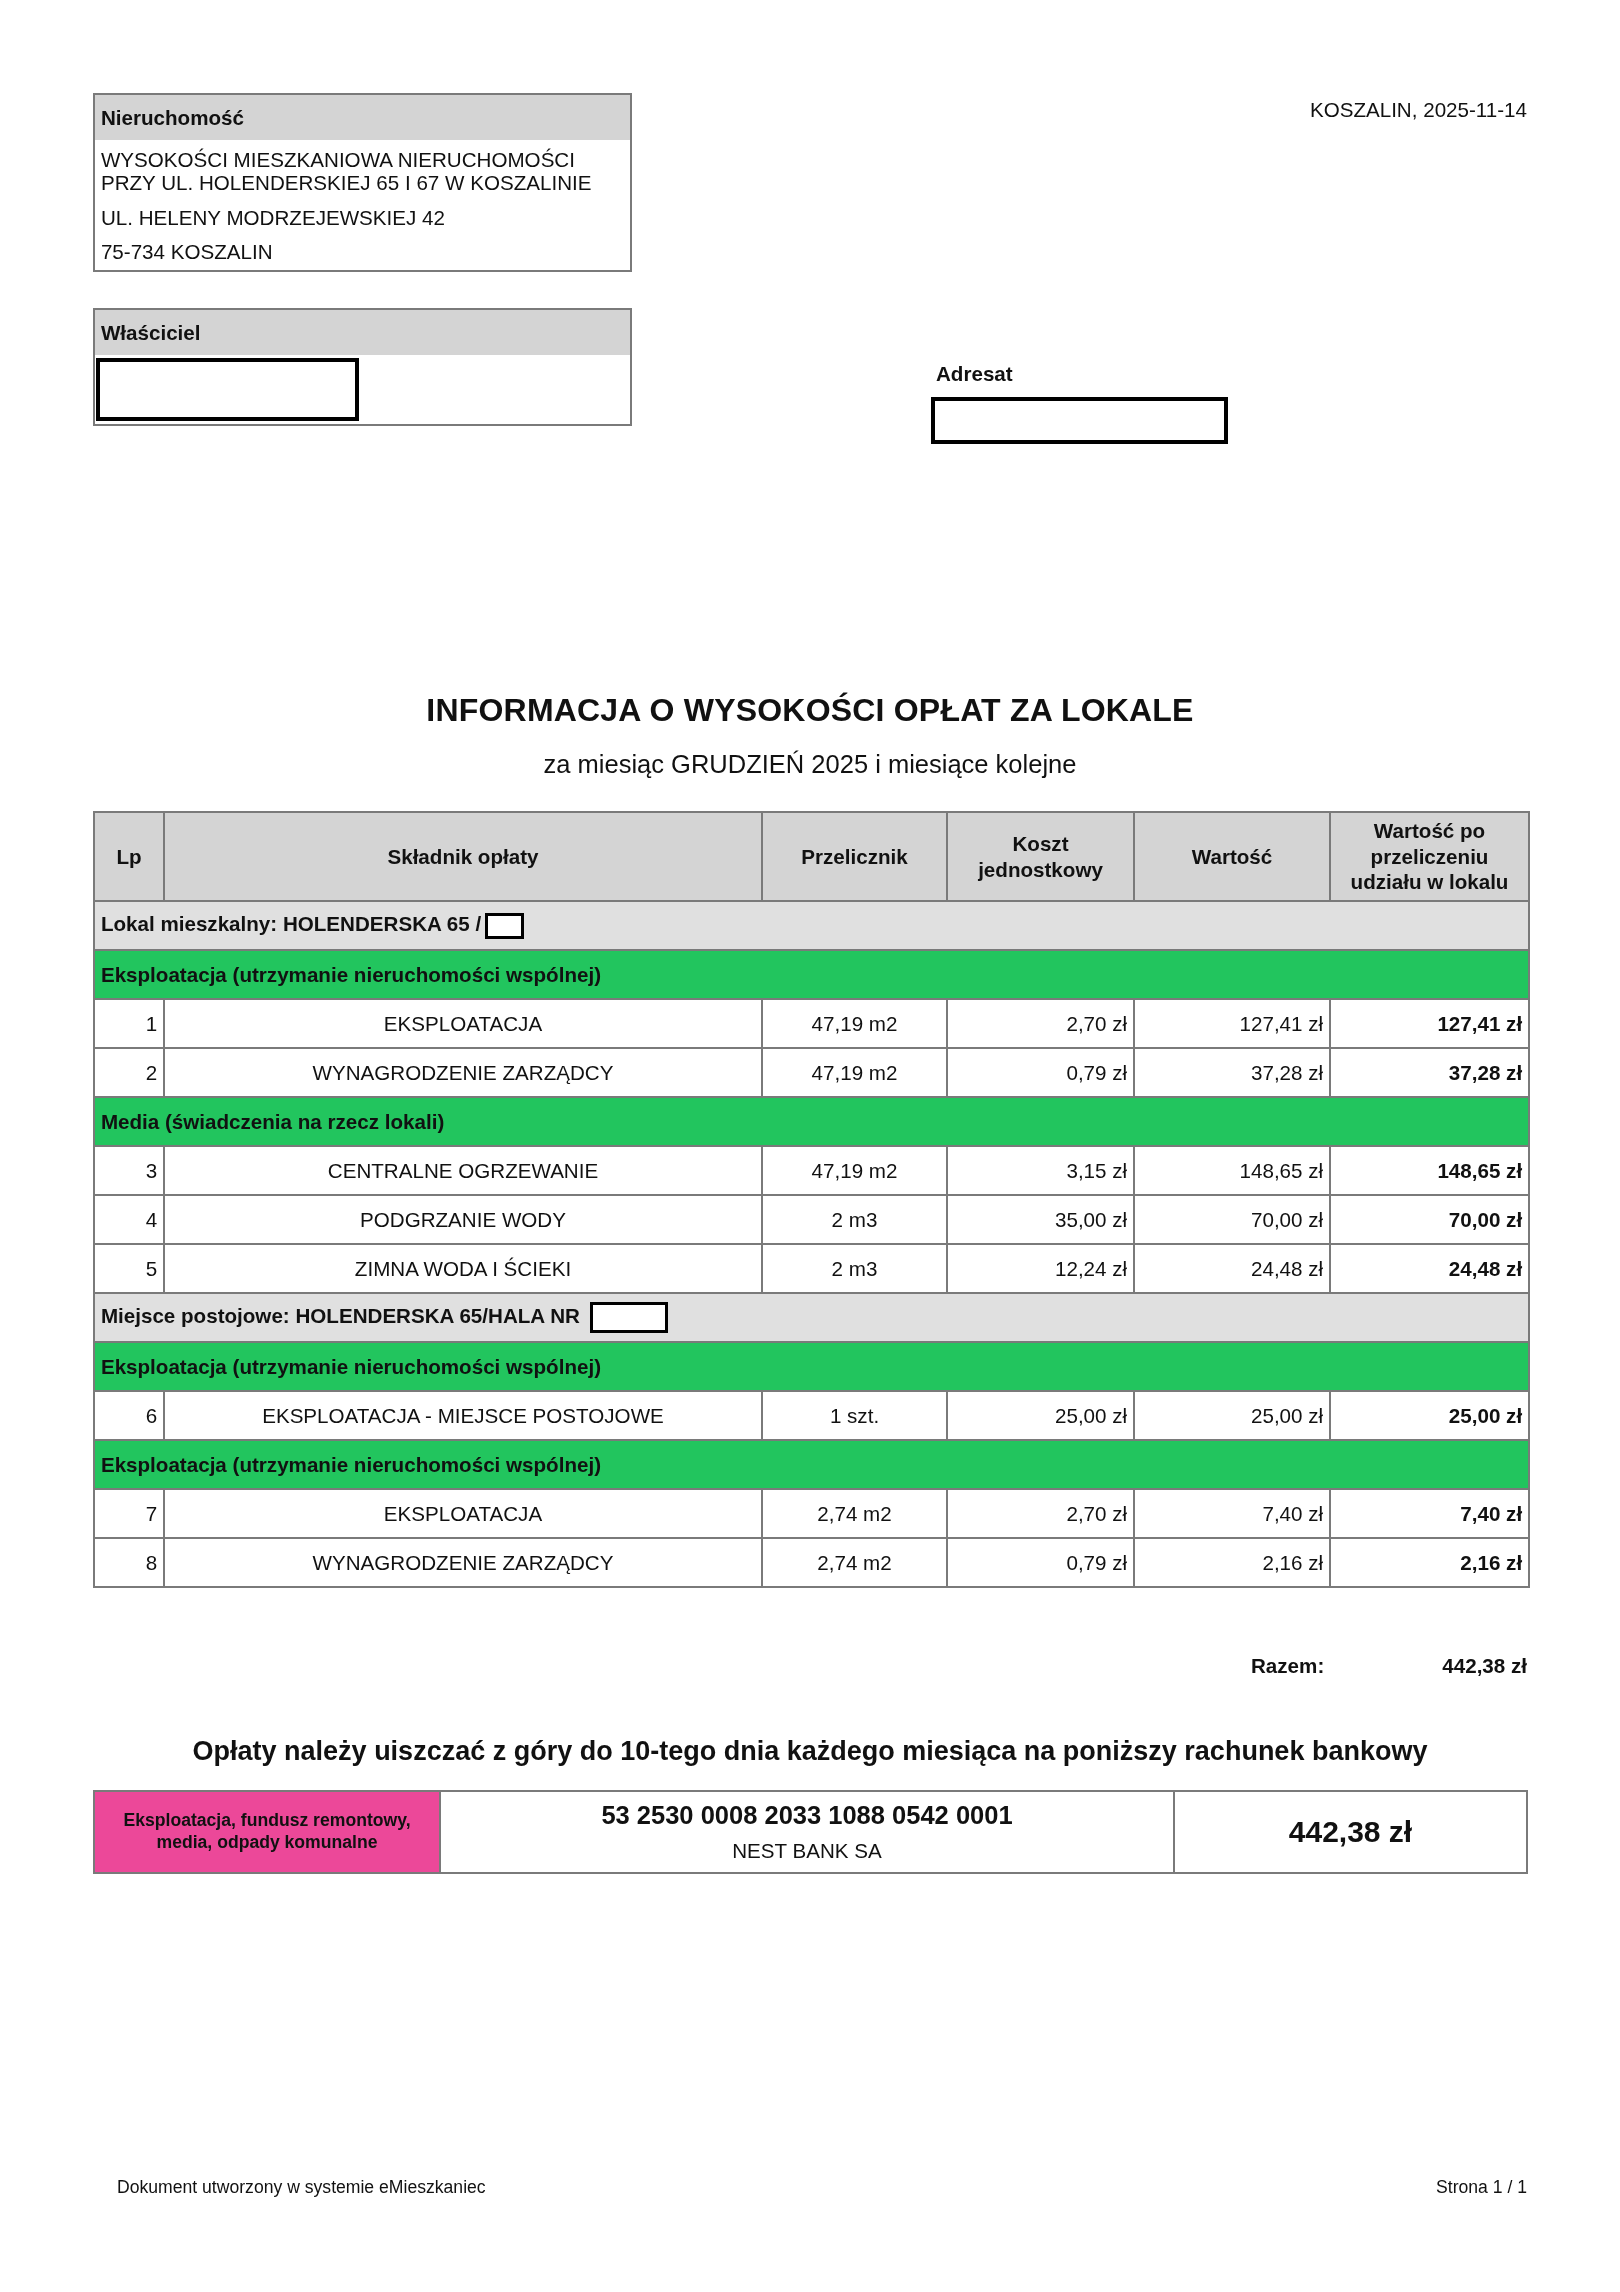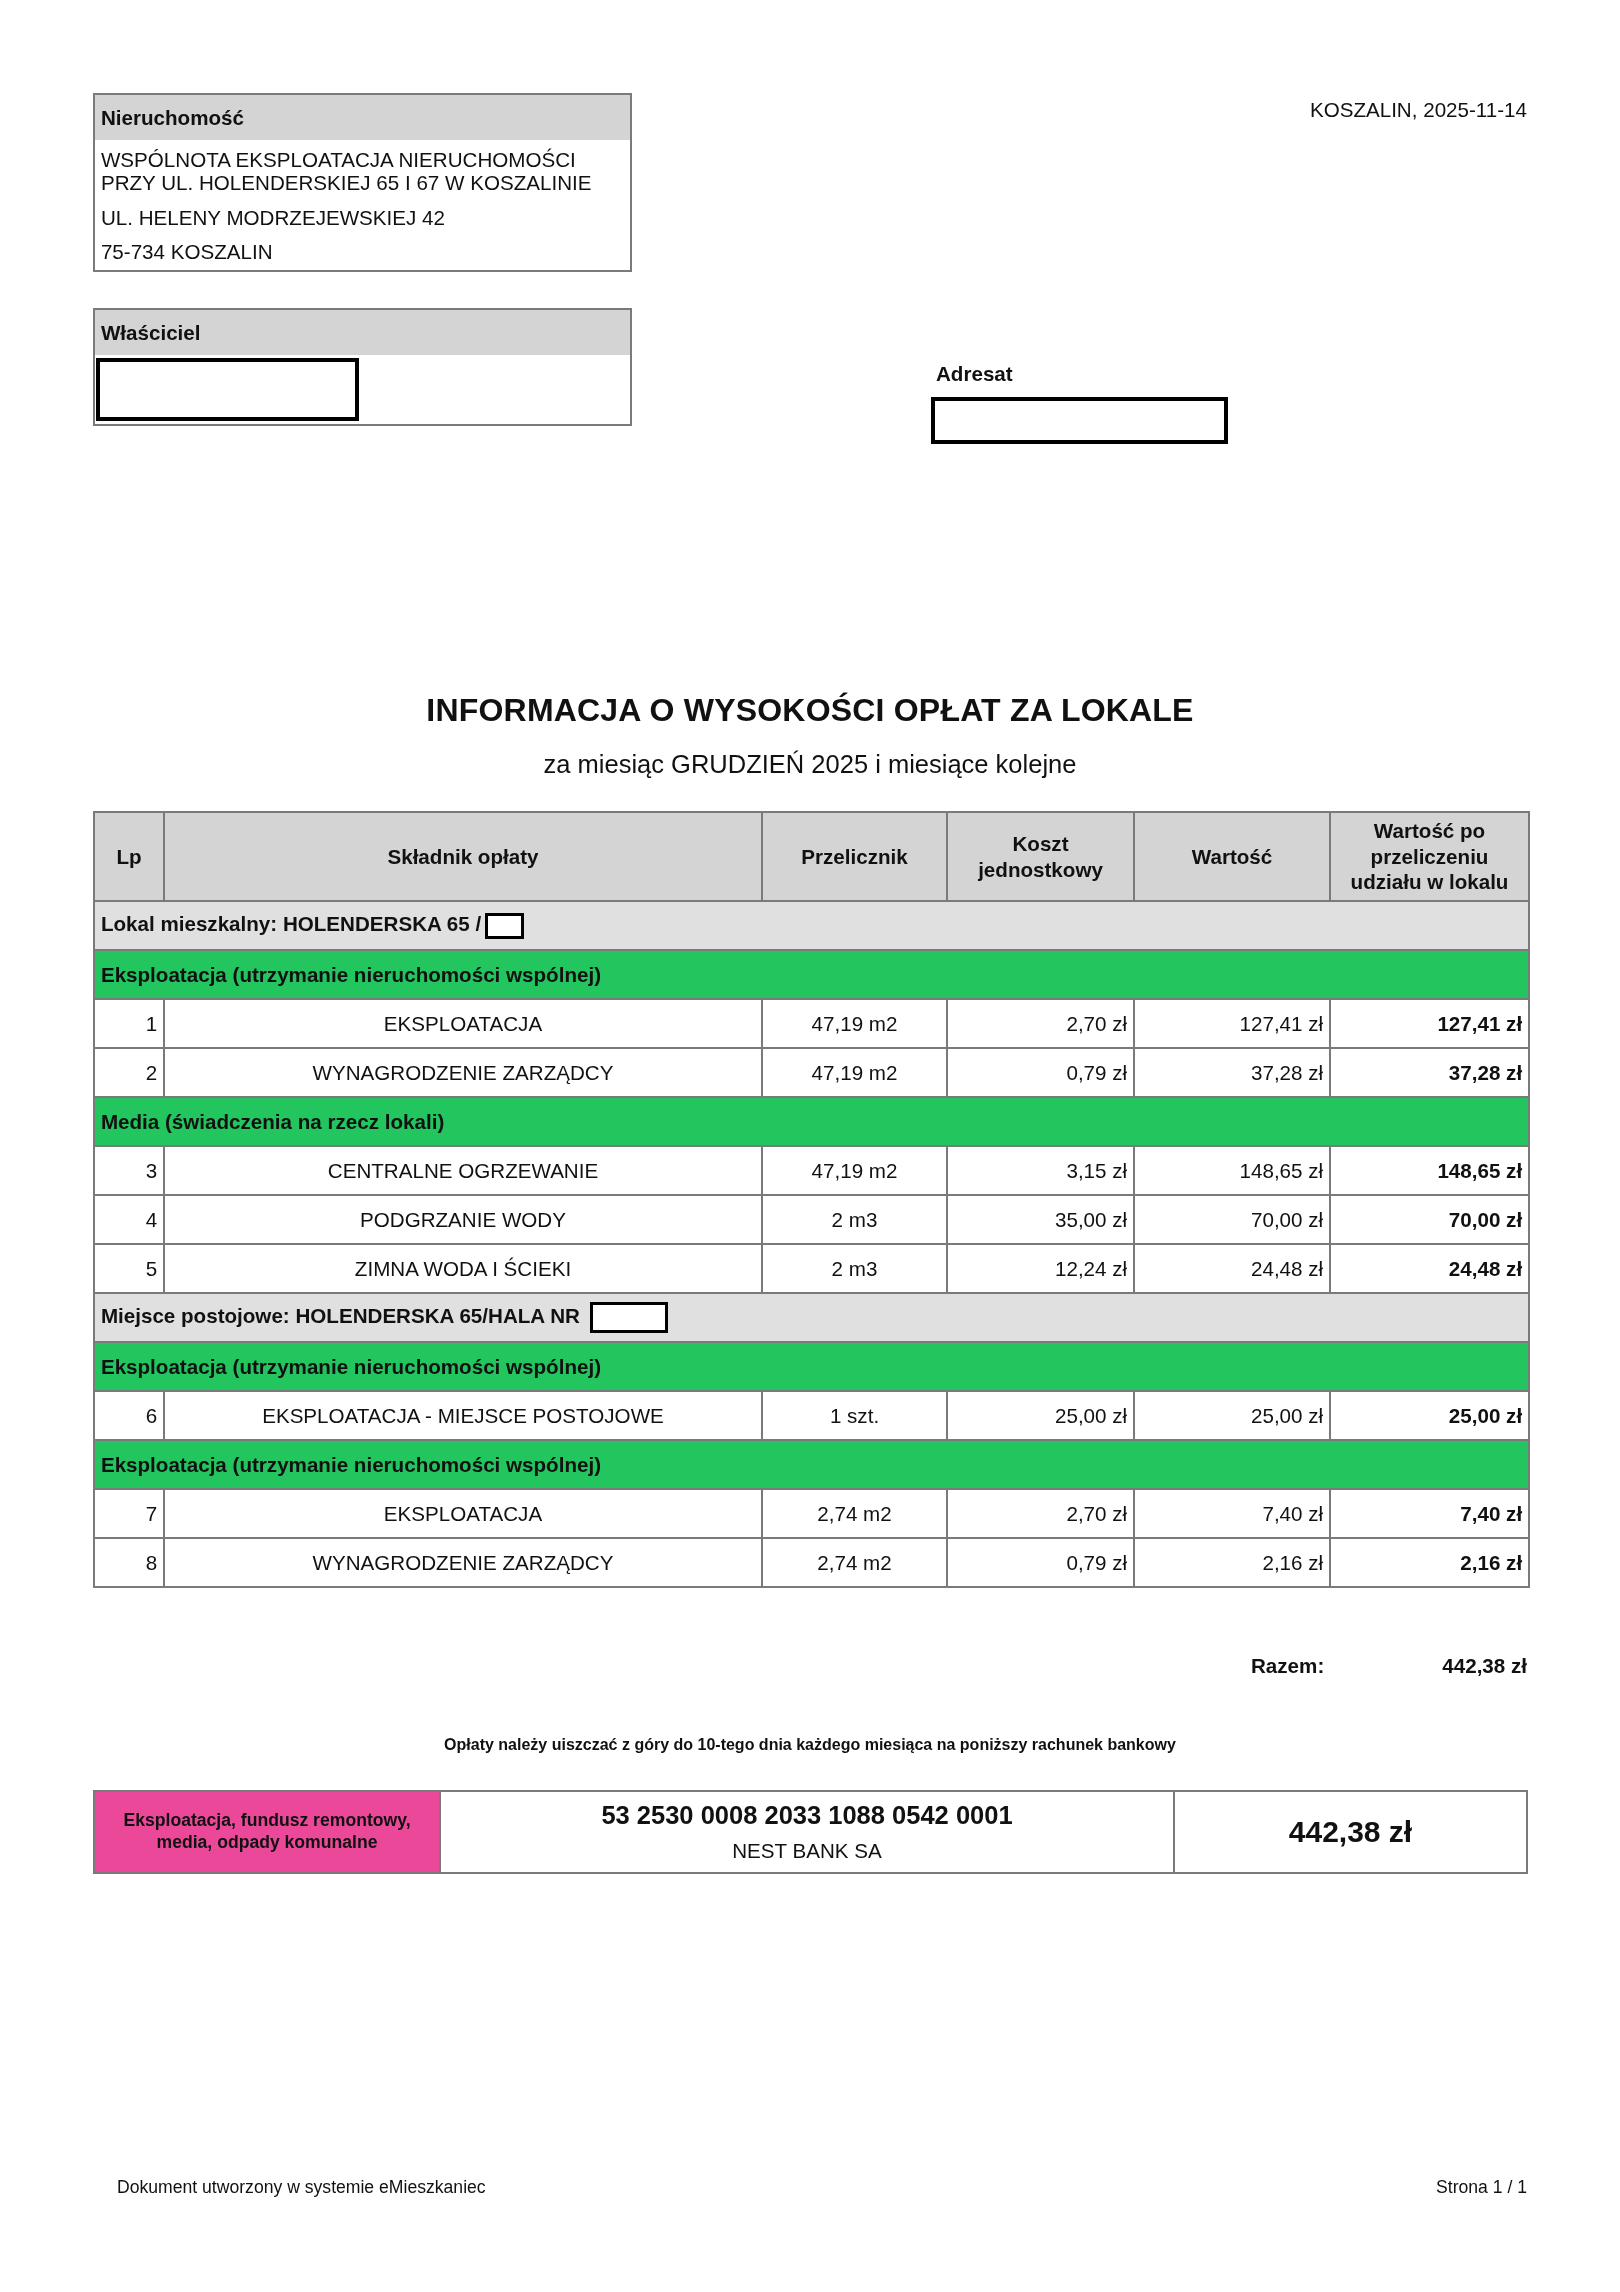--- a/index.html
+++ b/index.html
@@ -32,38 +32,38 @@
   .c-center { text-align: center; }
   .c-right { text-align: right; }
   .c-bold { font-weight: bold; }
   .inline-redact { display: inline-block; vertical-align: middle; border: 3.9px solid #000; background: #fff;
     box-sizing: border-box; height: 25.5px; margin-left: 3.9px; }
 
   .razem-label { position: absolute; left: 1251px; top: 1654px; font-size: 20.6px; font-weight: bold; }
   .razem-value { position: absolute; right: 93px; top: 1654px; font-size: 20.6px; font-weight: bold; }
 
   .pay-note { position: absolute; left: 0; width: 1620px; top: 1736px; text-align: center;
-    font-weight: bold; font-size: 16px; }
+    font-weight: bold; font-size: 27px; }
   table.pay { position: absolute; left: 93px; top: 1790px; width: 1433px; height: 84px; border-collapse: collapse;
     table-layout: fixed; }
   table.pay td { border: 2px solid #7a7a7a; box-sizing: border-box; text-align: center; vertical-align: middle; }
   .pay-label { background: #ec4899; font-weight: bold; font-size: 17.6px; line-height: 21.6px; }
   .pay-account { font-size: 25.5px; font-weight: bold; }
   .pay-bank { font-size: 20.6px; margin-top: 9.8px; }
   .pay-amount { font-size: 30px; font-weight: bold; }
 
   .footer-left { position: absolute; left: 97px; top: 2177px; font-size: 17.6px; margin-left: 20px; }
   .footer-right { position: absolute; right: 93px; top: 2177px; font-size: 17.6px; }
 </style>
 </head>
 <body>
 
 <div class="box" style="left:93px; top:93px; width:539px; height:179px;">
   <div class="box-head">Nieruchomość</div>
-  <div class="box-line" style="margin-top:7.8px; line-height:23.5px;">WSPÓLNOTA EKSPLOATACJA NIERUCHOMOŚCI</div>
+  <div class="box-line" style="margin-top:7.8px; line-height:23.5px;">WYSOKOŚCI MIESZKANIOWA NIERUCHOMOŚCI</div>
   <div class="box-line" style="line-height:23.5px;">PRZY UL. HOLENDERSKIEJ 65 I 67 W KOSZALINIE</div>
   <div class="box-line" style="margin-top:10.8px; line-height:23.5px;">UL. HELENY MODRZEJEWSKIEJ 42</div>
   <div class="box-line" style="margin-top:10.8px; line-height:23.5px;">75-734 KOSZALIN</div>
 </div>
 
 <div class="box" style="left:93px; top:308px; width:539px; height:118px;">
   <div class="box-head">Właściciel</div>
 </div>
 <div class="redact" style="left:96px; top:358px; width:263px; height:63px;"></div>
 

